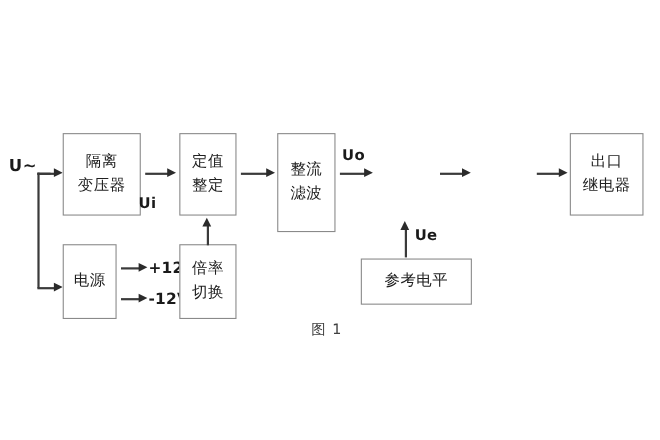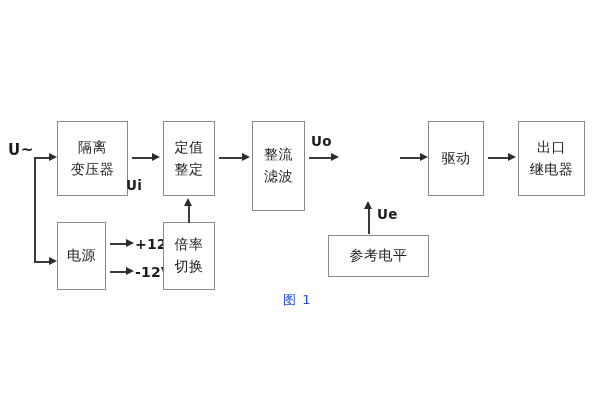--- a/index.html
+++ b/index.html
@@ -58,21 +58,21 @@
     letter-spacing: 0.2px;
   }
   .label.src {
     font-size: 15px;
     font-weight: 700;
     letter-spacing: 0.5px;
   }
   .caption {
     position: absolute;
     font-size: 13px;
-    color: #1d4ed8;
+    color: #404040;
     white-space: nowrap;
     letter-spacing: 1px;
   }
 
   
   .wire {
     position: absolute;
     background: #3a3a3a;
   }
   .wire.h { height: 1.5px; }
@@ -134,23 +134,20 @@
   </div>
 
   <div class="label sig" style="left:311px; top:133px;">Uo</div>
   <div class="wire h" style="left:309px; top:157px; width:24px;"></div>
   <div class="arrowhead right" style="left:331px; top:153px;"></div>
 
 
   <div class="wire h" style="left:400px; top:157px; width:22px;"></div>
   <div class="arrowhead right" style="left:420px; top:153px;"></div>
 
-  <div class="block" style="left:428px; top:121px; width:56px; height:75px;">
-    <span class="ln">驱动</span>
-  </div>
 
   <div class="wire h" style="left:488px; top:157px; width:22px;"></div>
   <div class="arrowhead right" style="left:508px; top:153px;"></div>
 
   <div class="block" style="left:57px; top:222px; width:49px; height:68px;">
     <span class="ln">电源</span>
   </div>
 
   <div class="block" style="left:518px; top:121px; width:67px; height:75px;">
     <span class="ln">出口</span>

